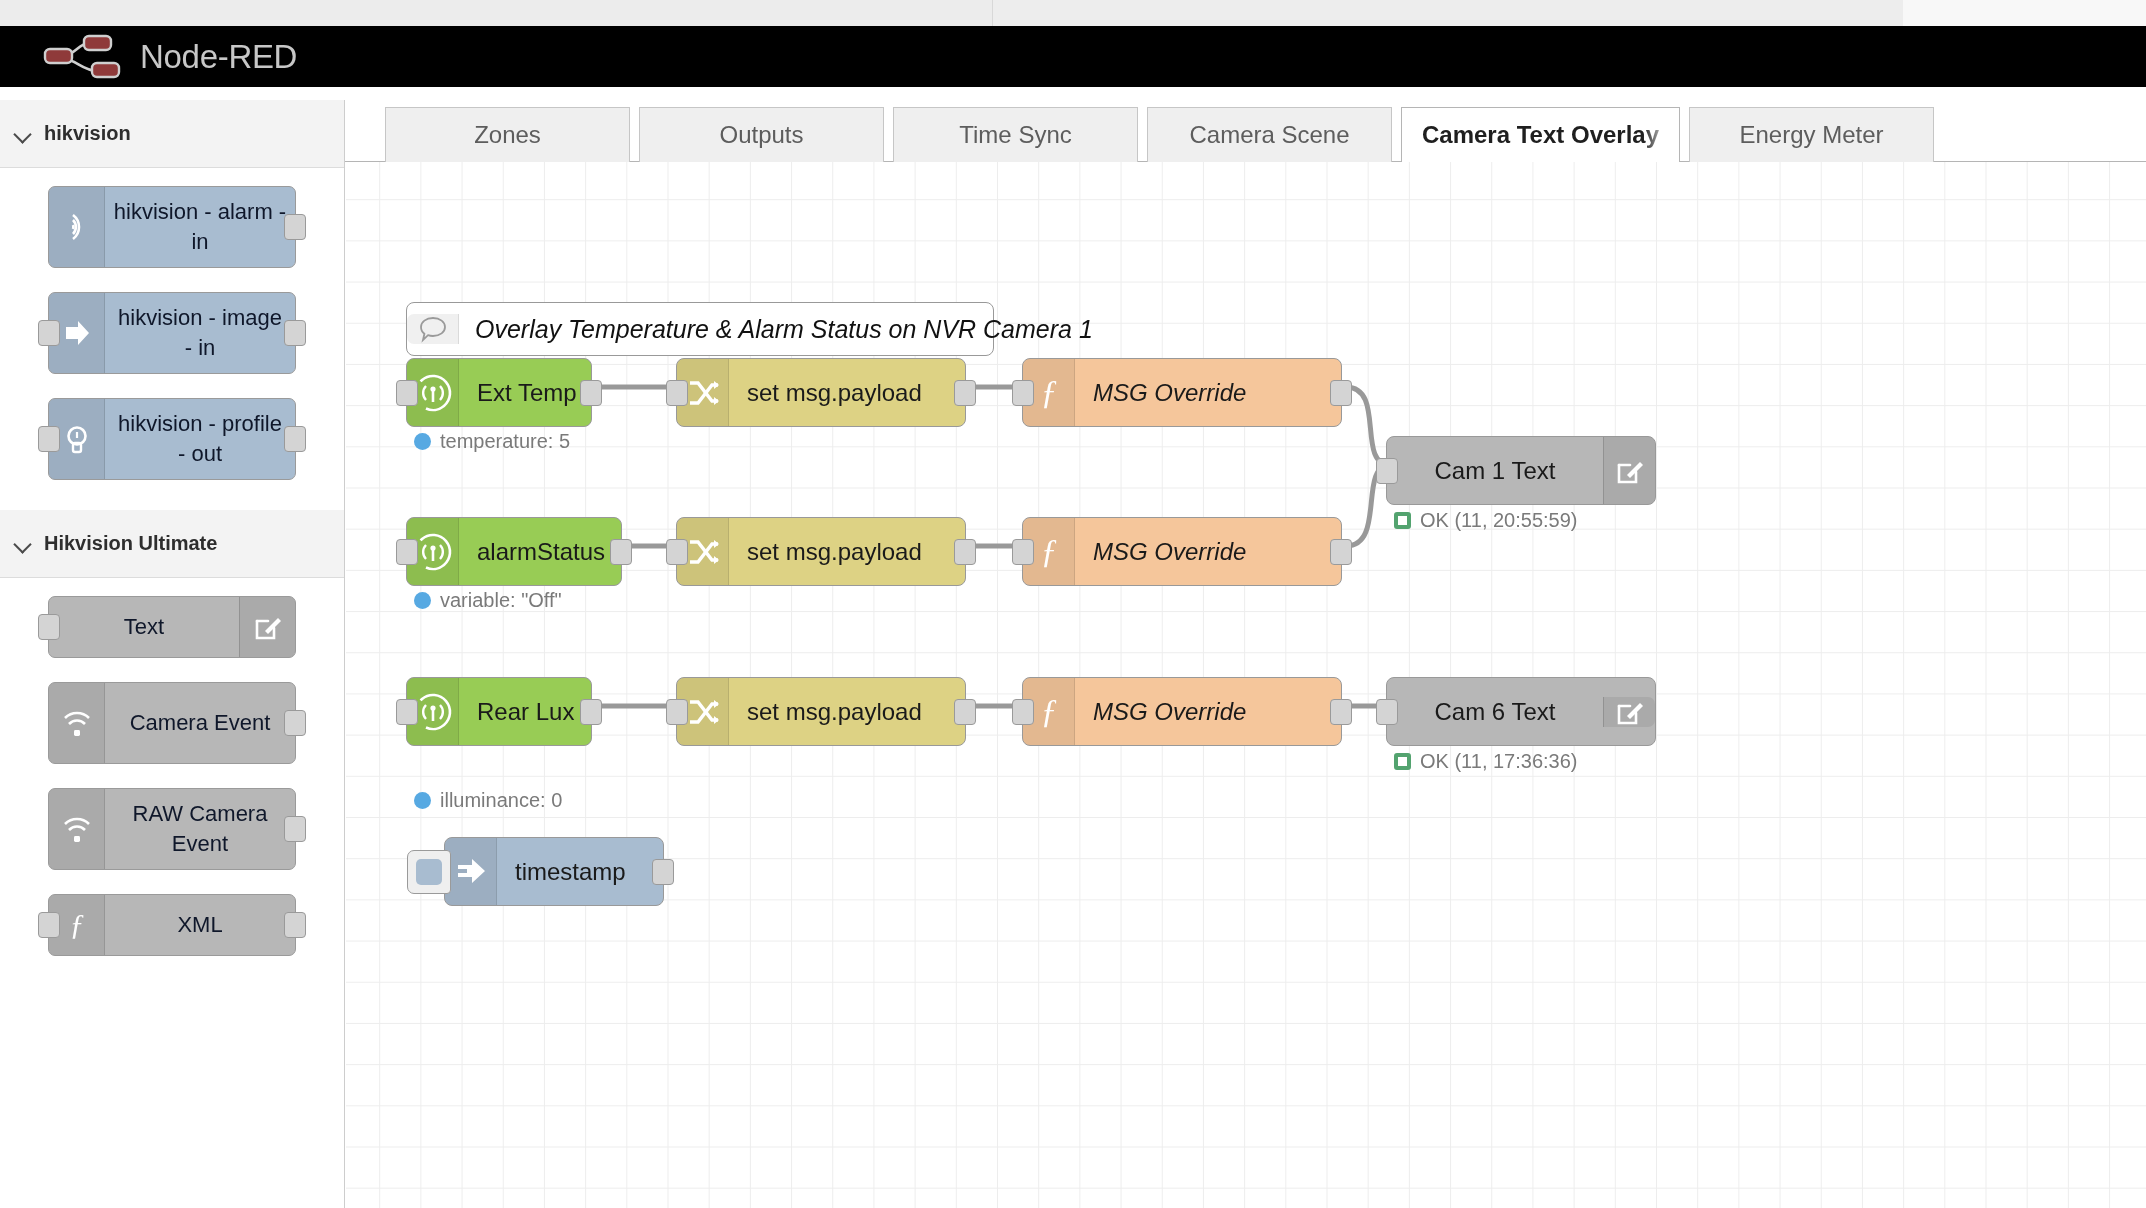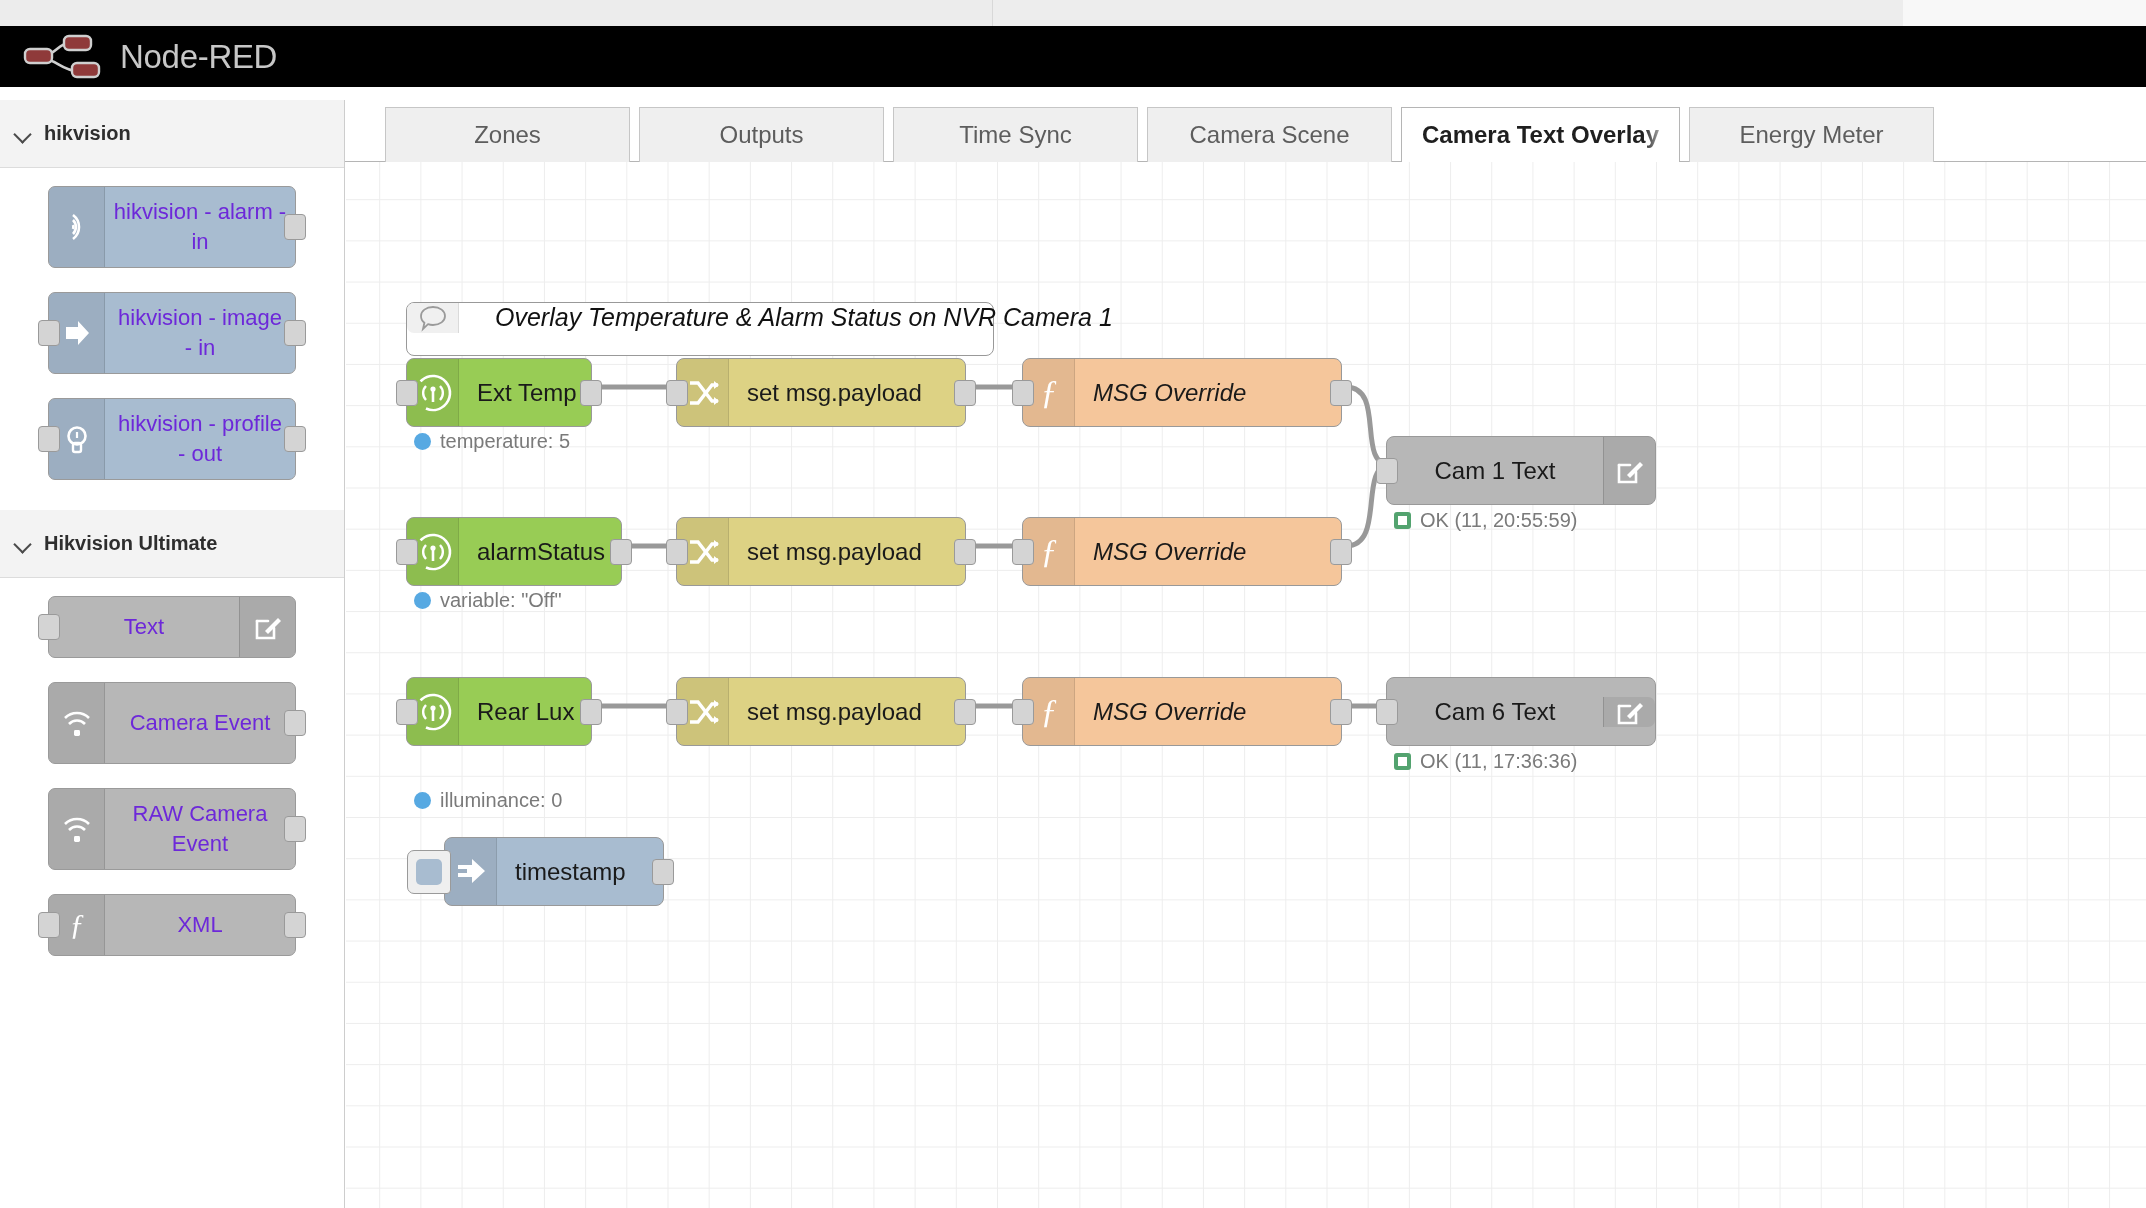--- a/index.html
+++ b/index.html
@@ -13,21 +13,21 @@
   
   #top-strip { position:absolute; left:0; top:0; width:2146px; height:26px; background:#ebebeb; }
   #top-strip .seg-a { position:absolute; left:0; top:0; width:993px; height:26px; background:#ececec; border-right:1px solid #d8d8d8;}
   #top-strip .seg-b { position:absolute; left:993px; top:0; width:910px; height:26px; background:#ededed; }
   #top-strip .seg-c { position:absolute; left:1903px; top:0; right:0; height:26px; background:#f8f8f8; }
 
   
   #header {
     position:absolute; left:0; top:26px; width:2146px; height:61px;
     background:#000;
-    display:flex; align-items:center;
+    display:flex; align-items:center;padding-left:20px;
   }
   #logo-wrap { margin-left:22px; width:92px; height:46px; position:relative; }
   #brand {
     color:#c7c7c7; font-size:33px; letter-spacing:-0.3px;
     font-family:"Liberation Sans", sans-serif; margin-left:6px;
   }
 
   
   #palette {
     position:absolute; left:0; top:100px; width:345px; bottom:0;
@@ -75,21 +75,21 @@
     display:flex; align-items:stretch; overflow:visible;
   }
   .pnode .icon-box {
     width:56px; border-right:1px solid rgba(0,0,0,.12);
     border-radius:6px 0 0 6px;
     background:rgba(0,0,0,.07);
     display:flex; align-items:center; justify-content:center; flex:none;
   }
   .pnode .lbl {
     flex:1; display:flex; align-items:center; justify-content:center;
-    text-align:center; font-size:22px; color:#6d28d9; line-height:1.35;
+    text-align:center; font-size:22px; color:#0f172a; line-height:1.35;
     padding:6px 8px;
   }
   .pnode.blue { background:#a8bcd0; }
   .pnode.grey { background:#b7b7b7; }
   .port {
     position:absolute; width:22px; height:26px; background:#d4d4d4;
     border:1px solid #9a9a9a; border-radius:4px; top:50%; margin-top:-13px;
   }
   .port.in { left:-11px; }
   .port.out { right:-11px; }
@@ -162,21 +162,21 @@
   .node.bluenode{ background:#a8bcd0; }
   .node .ntext.italic { font-style:italic; }
   .node .nbtn {
     width:52px; border-left:1px solid rgba(0,0,0,.14);
     background:rgba(0,0,0,.07); border-radius:0 7px 7px 0;
     display:flex;align-items:center;justify-content:center;flex:none;
   }
 
   .comment {
     position:absolute; border:1px solid #999; border-radius:8px;
-    background:#fff; height:54px; display:flex; align-items:flex-start;gap:20px;
+    background:#fff; height:54px; display:flex; align-items:center;
   }
   .comment .cicon{
     width:52px; background:#f0f0f0; border-right:1px solid #dadada;
     border-radius:7px 0 0 7px; display:flex;align-items:center;justify-content:center;flex:none;
   }
   .comment .ctext{
     flex:1; display:flex; align-items:center; padding:0 16px;
     font-size:25px; font-style:italic; color:#111; white-space:nowrap;
   }
 

